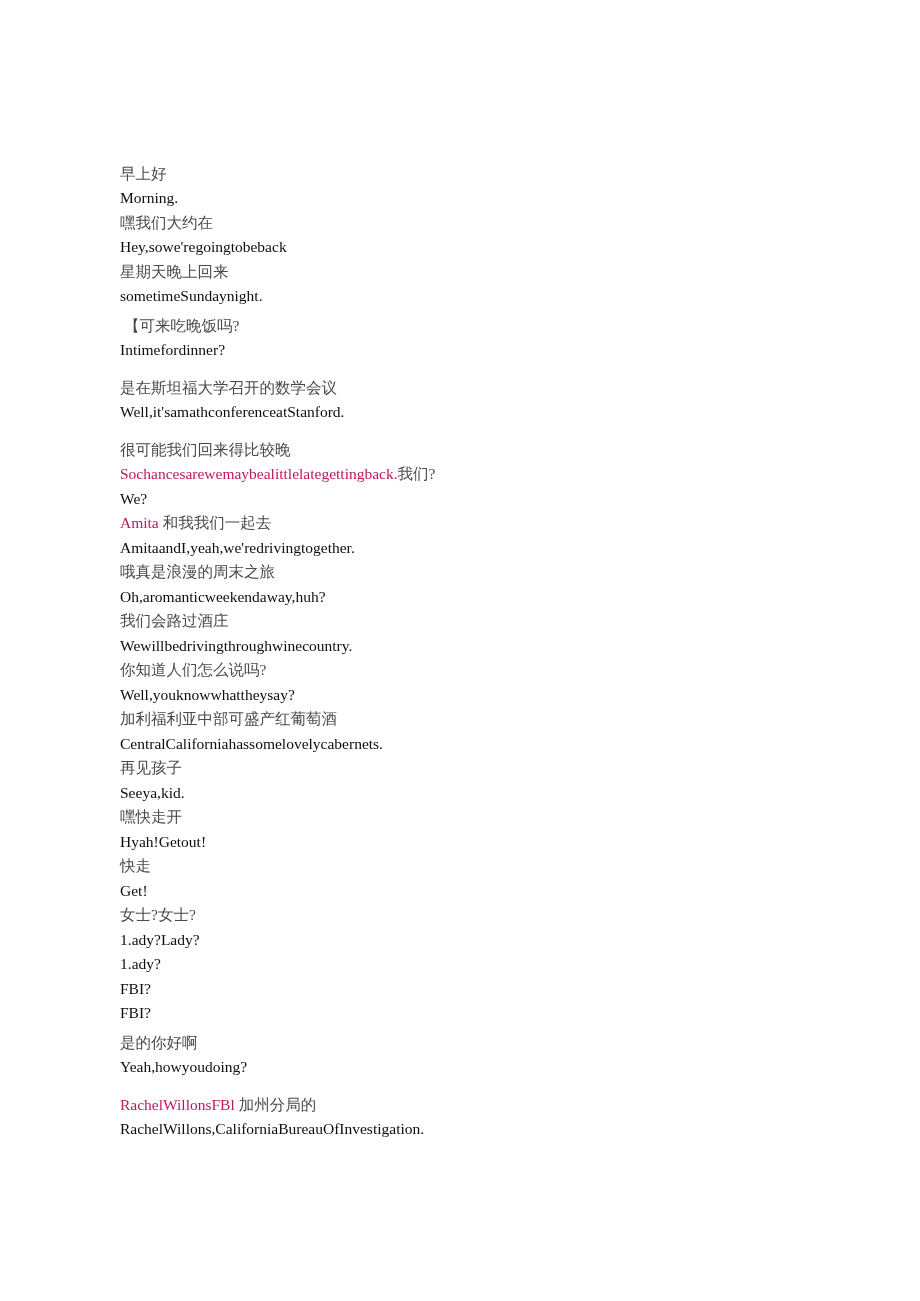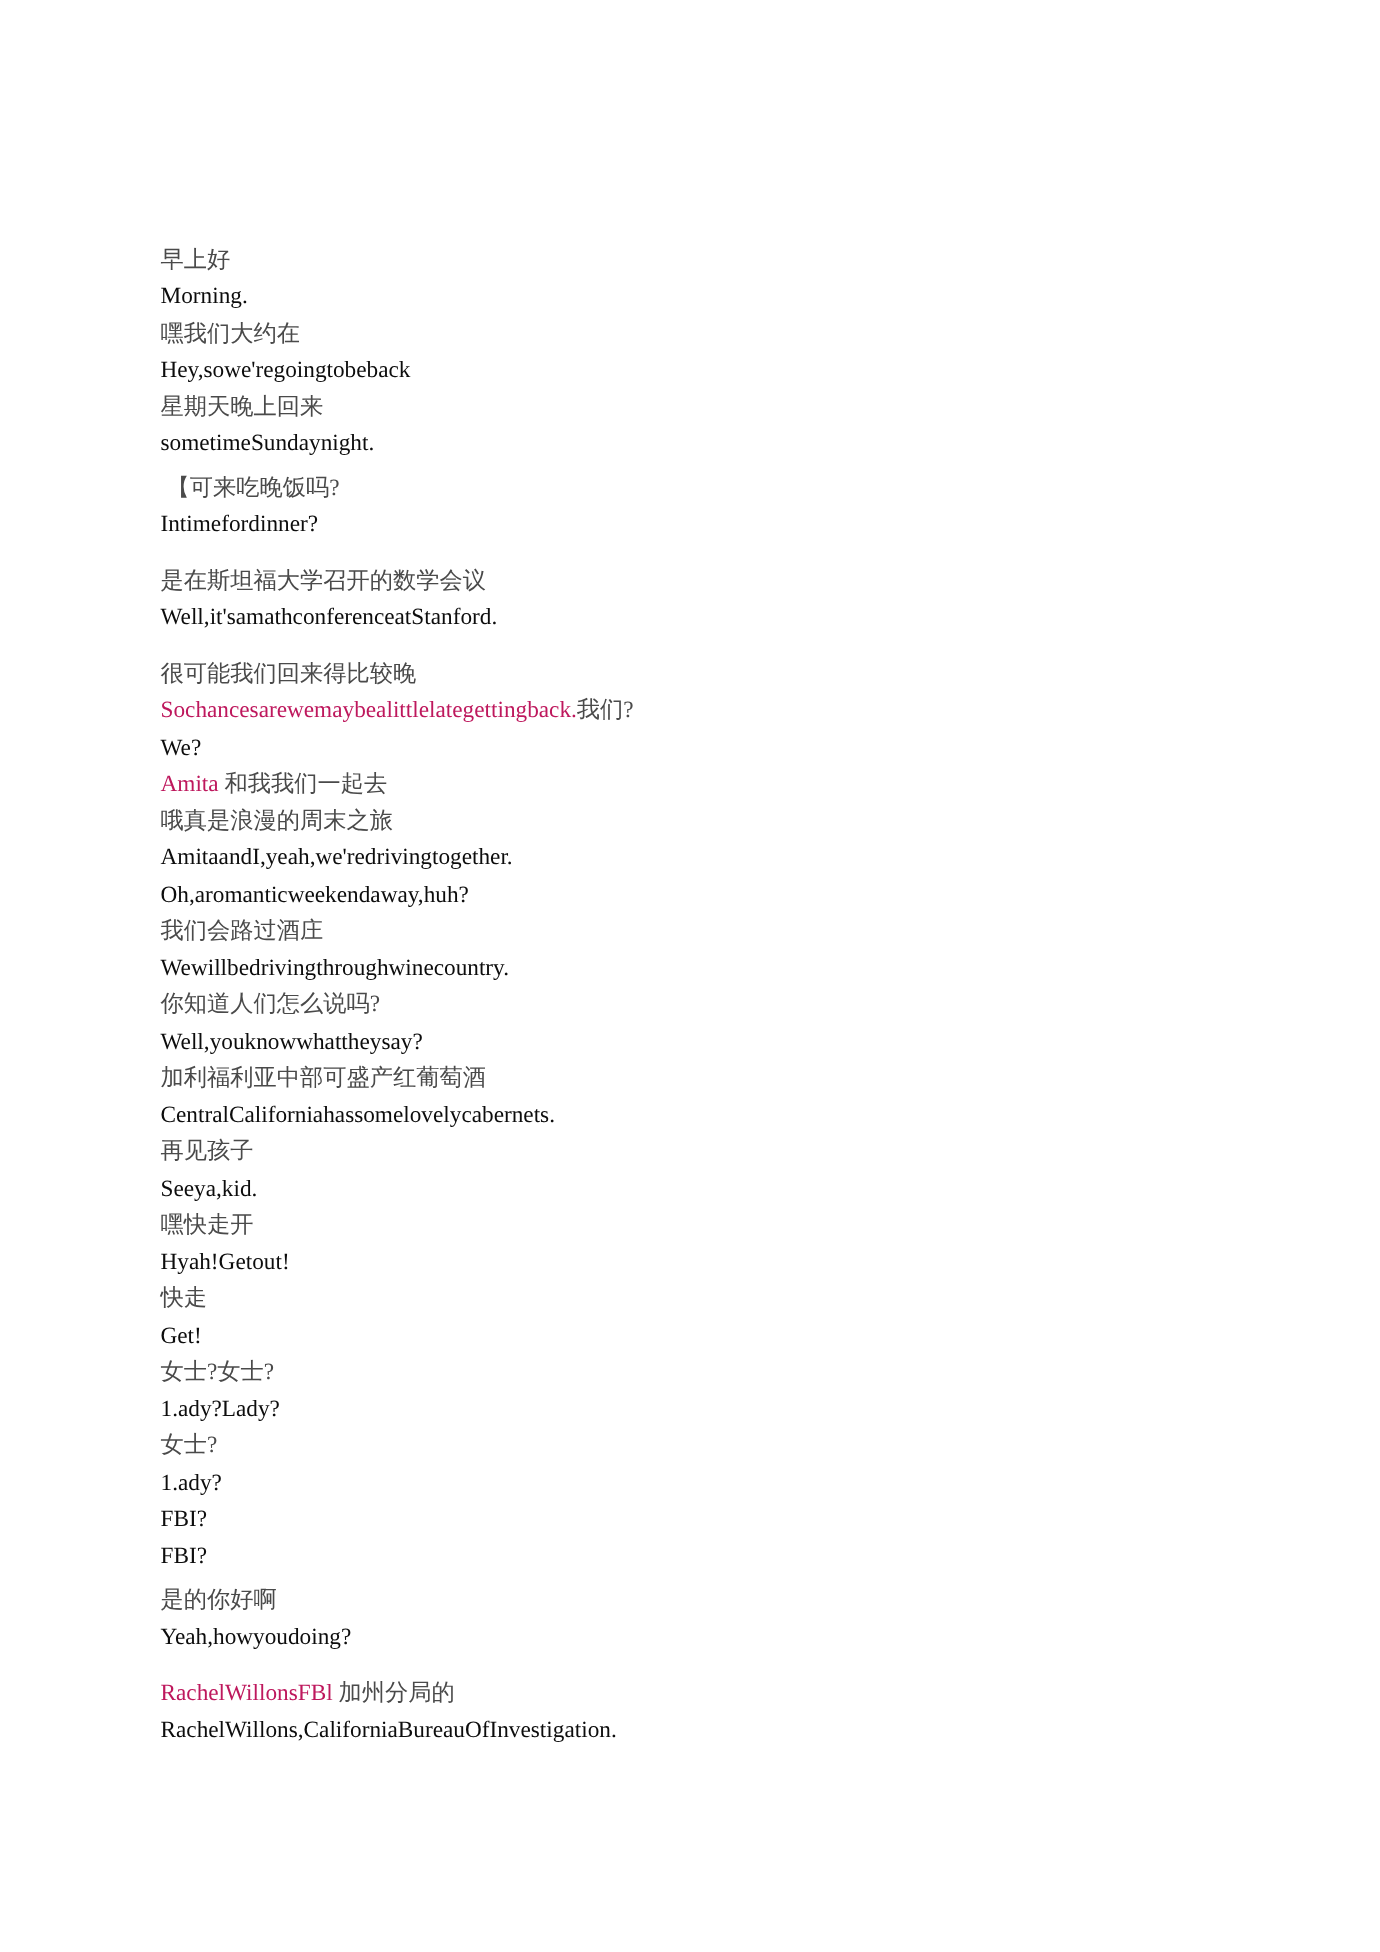--- a/index.html
+++ b/index.html
@@ -9,21 +9,21 @@
   }
   body {
     width: 920px;
     height: 1301px;
     position: relative;
     font-family: "Liberation Serif", "DejaVu Serif", serif;
     overflow: hidden;
   }
   #transcript {
     position: absolute;
-    left: 107px;
+    left: 120px;
     top: 161px;
     width: 740px;
   }
   .line {
     font-size: 15.5px;
     line-height: 1.0;
     white-space: pre;
     margin: 0;
     padding: 0;
     height: 24.5px;
@@ -59,38 +59,37 @@
     <div class="line zh">星期天晚上回来</div>
     <div class="line en">sometimeSundaynight.</div>
     <div class="line zh gap-sm indent">【可来吃晚饭吗?</div>
     <div class="line en">Intimefordinner?</div>
     <div class="line zh gap-md">是在斯坦福大学召开的数学会议</div>
     <div class="line en">Well,it'samathconferenceatStanford.</div>
     <div class="line zh gap-md">很可能我们回来得比较晚</div>
     <div class="line en"><span class="seg-en">Sochancesarewemaybealittlelategettingback.</span><span class="seg-zh">我们?</span></div>
     <div class="line en">We?</div>
     <div class="line en"><span class="seg-en">Amita </span><span class="seg-zh">和我我们一起去</span></div>
+    <div class="line en">AmitaandI,yeah,we'redrivingtogether.</div>
     <div class="line zh">哦真是浪漫的周末之旅</div>
-    <div class="line en">AmitaandI,yeah,we'redrivingtogether.</div>
     <div class="line en">Oh,aromanticweekendaway,huh?</div>
     <div class="line zh">我们会路过酒庄</div>
     <div class="line en">Wewillbedrivingthroughwinecountry.</div>
     <div class="line zh">你知道人们怎么说吗?</div>
     <div class="line en">Well,youknowwhattheysay?</div>
     <div class="line zh">加利福利亚中部可盛产红葡萄酒</div>
     <div class="line en">CentralCaliforniahassomelovelycabernets.</div>
     <div class="line zh">再见孩子</div>
     <div class="line en">Seeya,kid.</div>
     <div class="line zh">嘿快走开</div>
     <div class="line en">Hyah!Getout!</div>
     <div class="line zh">快走</div>
     <div class="line en">Get!</div>
     <div class="line zh">女士?女士?</div>
     <div class="line en">1.ady?Lady?</div>
-    <div class="line zh">女士?</div>
     <div class="line en">1.ady?</div>
     <div class="line en">FBI?</div>
     <div class="line en">FBI?</div>
     <div class="line zh gap-sm">是的你好啊</div>
     <div class="line en">Yeah,howyoudoing?</div>
     <div class="line en gap-md"><span class="seg-en">RachelWillonsFBl </span><span class="seg-zh">加州分局的</span></div>
     <div class="line en">RachelWillons,CaliforniaBureauOfInvestigation.</div>
   </div>
 
 </body></html>

